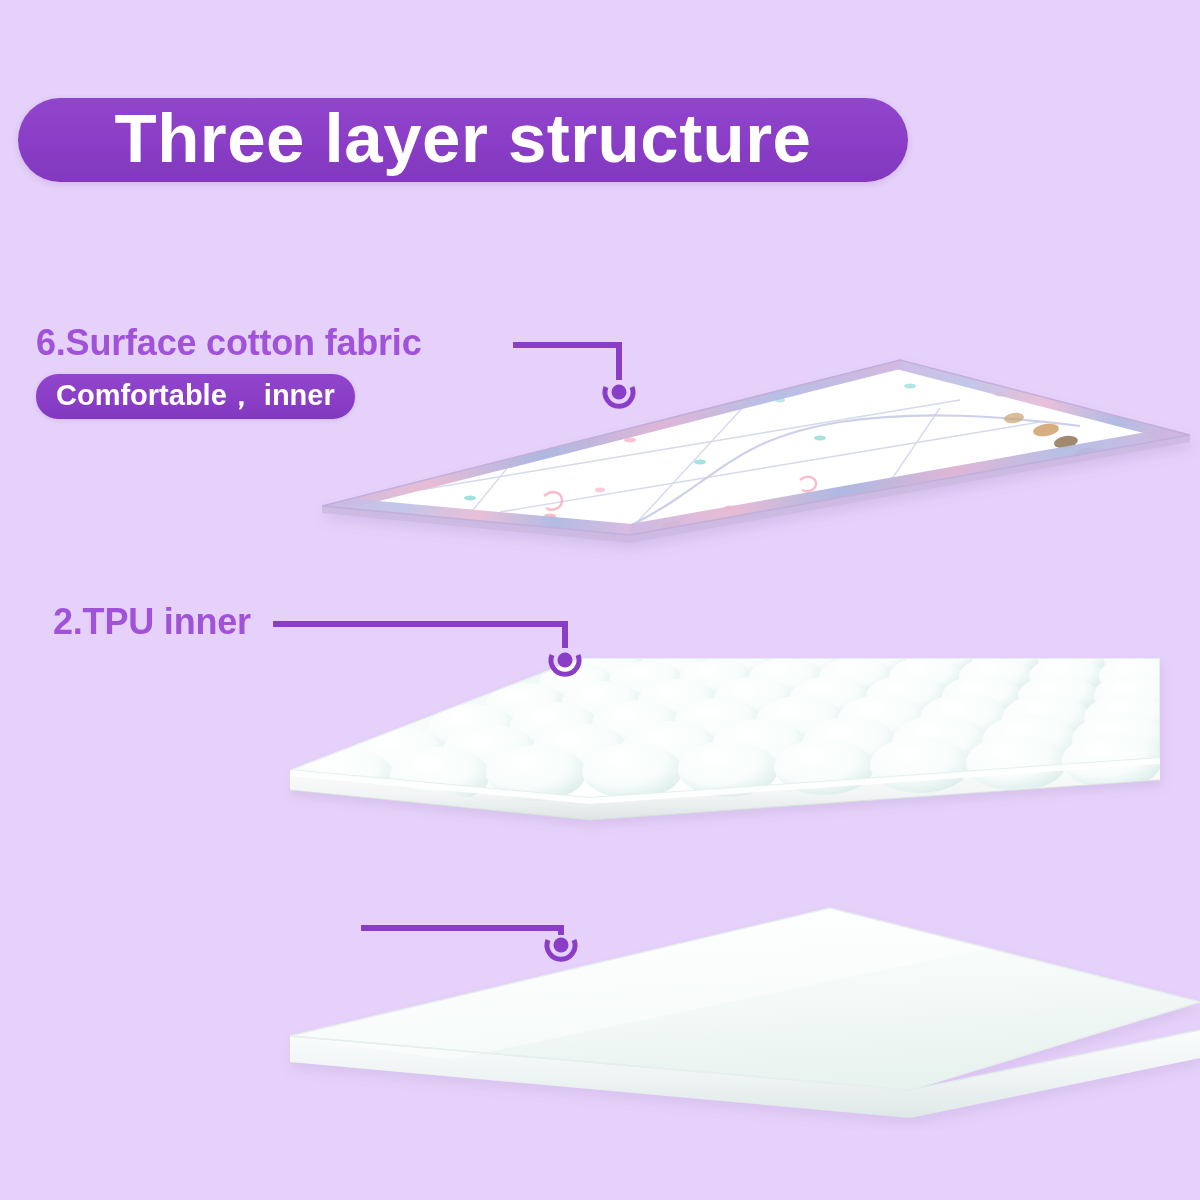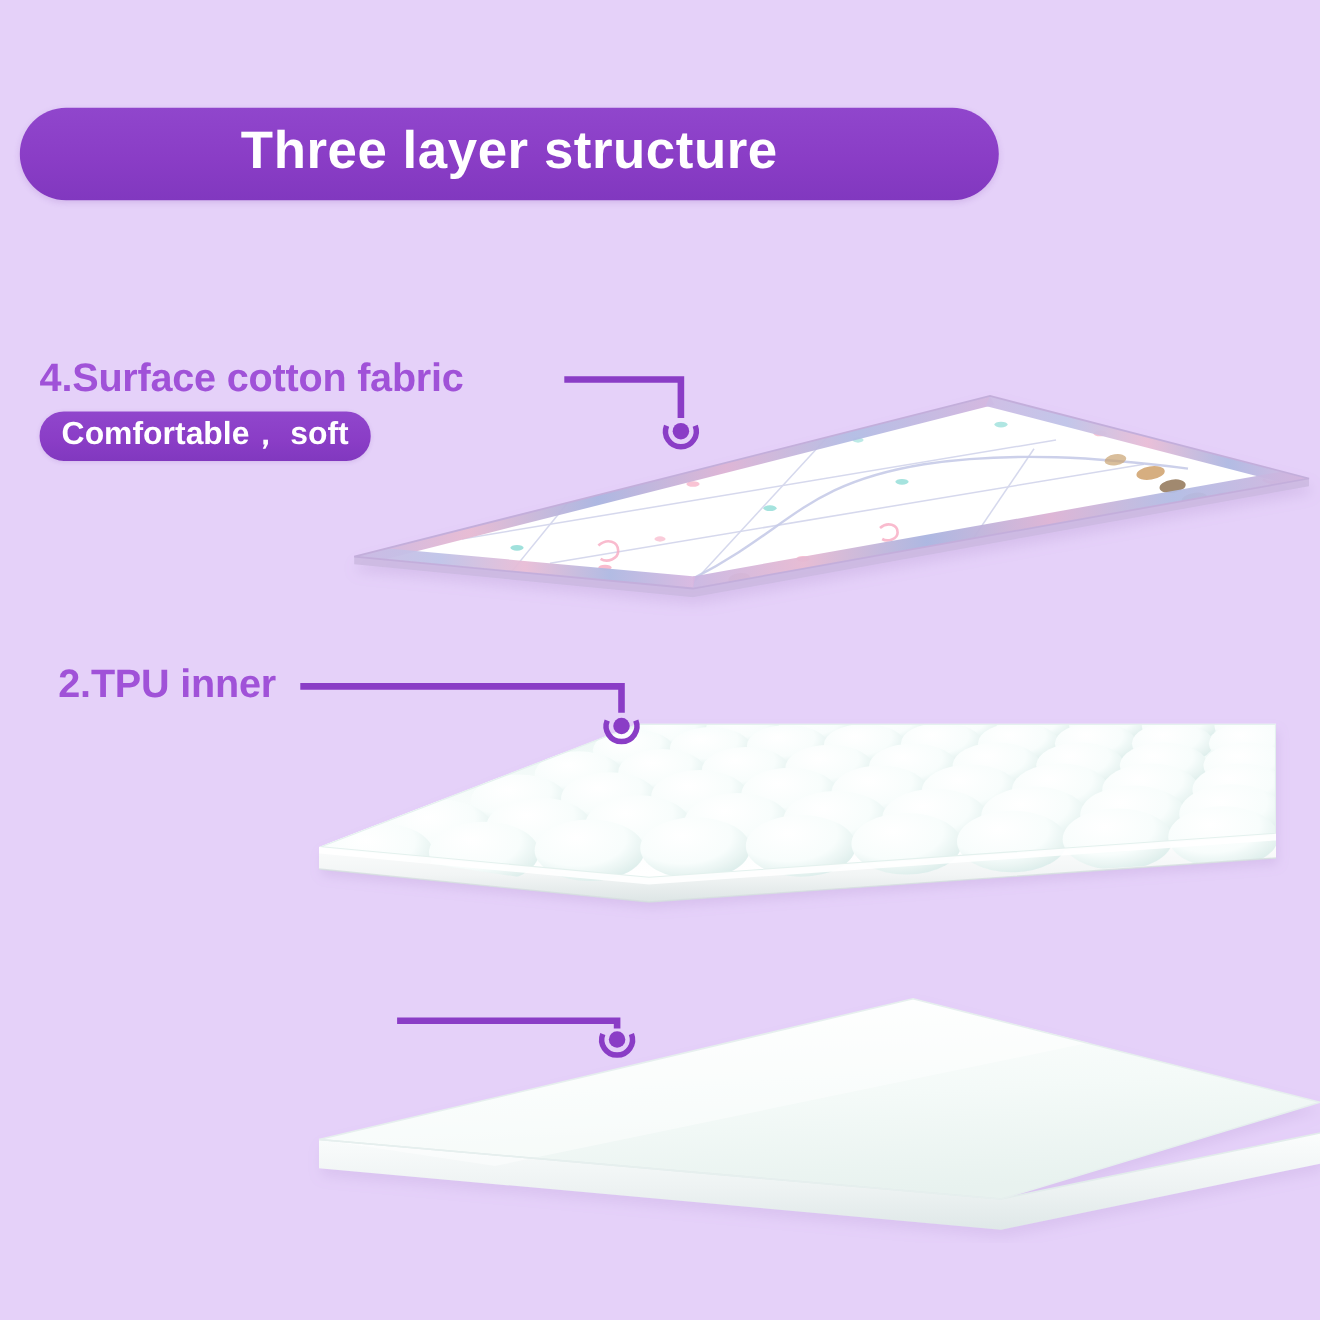--- a/index.html
+++ b/index.html
@@ -33,21 +33,21 @@
     height: 84px;
     border-radius: 42px;
     background: linear-gradient(180deg, #9046cc 0%, #8a3dc6 55%, #8138bf 100%);
     box-shadow: 0 2px 6px rgba(120, 60, 170, 0.18);
     display: flex;
     align-items: center;
     justify-content: center;
   }
   #title-text {
     color: #ffffff;
-    font-size: 48px;
+    font-size: 69px;
     font-weight: bold;
     letter-spacing: 0.5px;
     line-height: 1;
     white-space: nowrap;
     margin-bottom: 4px;
   }
 
   
   .callout {
     position: absolute;
@@ -356,22 +356,22 @@
       <path d="M548 940 A 14 14 0 1 0 574 940" stroke="#8a3dc6" stroke-width="5" fill="none"></path>
       <circle cx="561" cy="945" r="7.5" fill="#8a3dc6"></circle>
     </g>
   </svg>
 
   <div id="title-banner">
     <span id="title-text">Three layer structure</span>
   </div>
 
   <div class="callout" style="left:36px; top:325px;">
-    <div class="callout-heading">4.Surface cotton fabric</div>
-    <div class="pill">Comfortable， soft</div>
+    <div class="callout-heading">6.Surface cotton fabric</div>
+    <div class="pill">Comfortable， inner</div>
   </div>
 
   <div class="callout" style="left:36px; top:604px;margin-left:17px;">
     <div class="callout-heading">2.TPU inner</div>
   </div>
 
 
 </div>
 
 </body></html>

